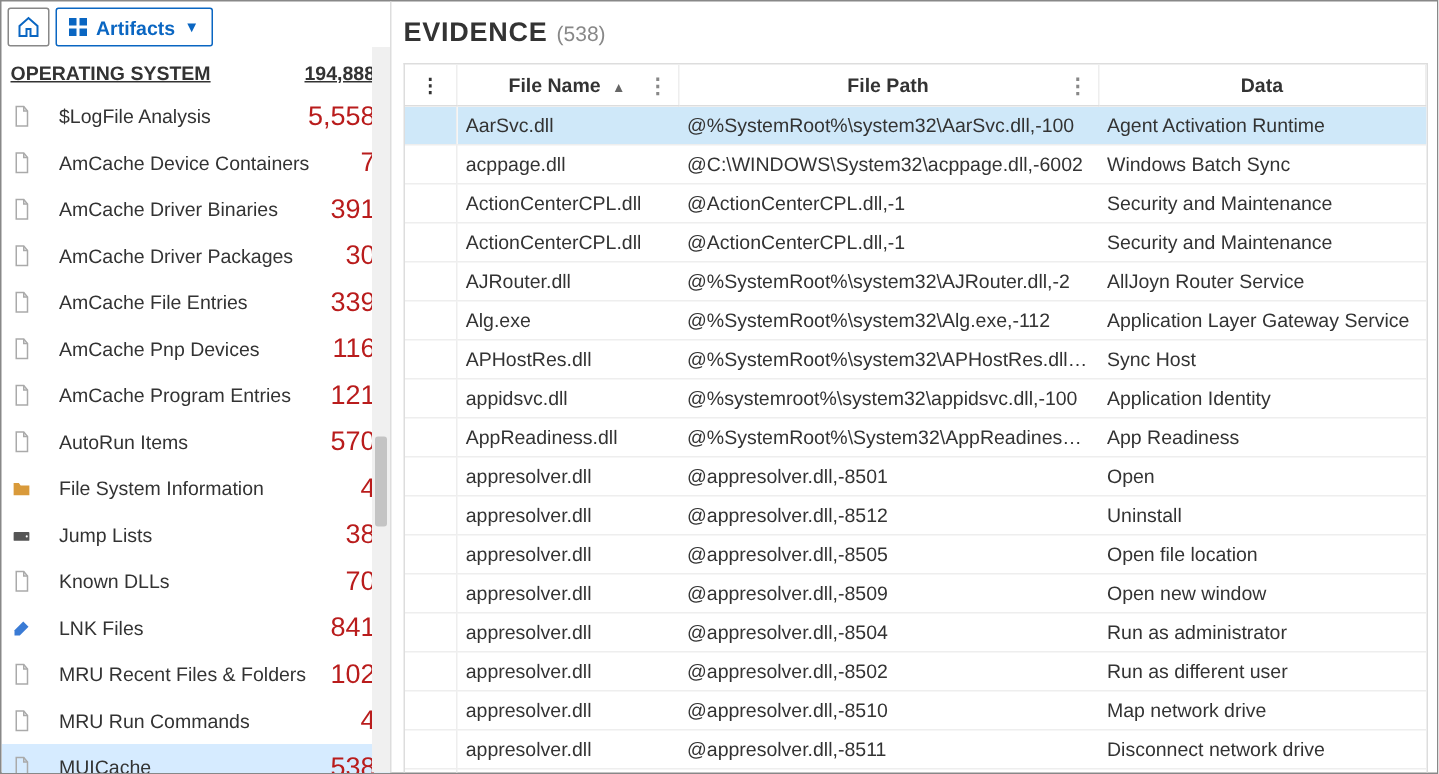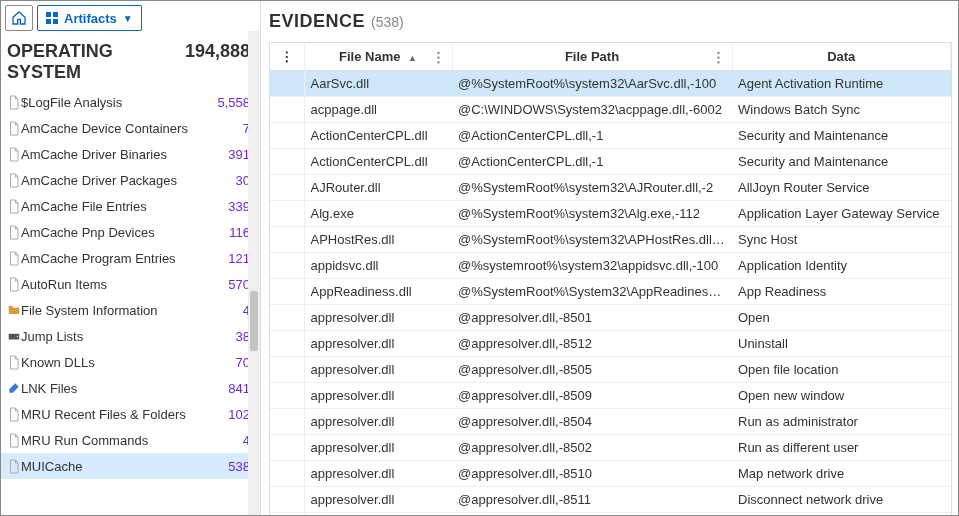--- a/index.html
+++ b/index.html
@@ -63,54 +63,55 @@
   }
   .artifacts-dd .grid-icon {
     display:inline-flex;
   }
   .group-header {
     display: flex;
     justify-content: space-between;
     align-items: baseline;
     padding: 6px 10px 6px 6px;
     font-weight: 700;
-    font-size: 18px;
+    font-size: 13px;
+    text-decoration: underline;
   }
   .group-header .count {
     font-weight: 700;
   }
   .nav-list {
     flex: 1;
     overflow-y: auto;
   }
   .nav-item {
     display: flex;
     align-items: center;
     justify-content: space-between;
     padding: 5px 10px 5px 6px;
     cursor: pointer;
     font-size: 13px;
   }
   .nav-item.selected { background: #d6ebff; }
   .nav-item .left {
     display: flex;
     align-items: center;
-    gap: 0;
+    gap: 18px;
   }
   .nav-icon {
     width: 14px;
     height: 16px;
     display: inline-flex;
     align-items: center;
     justify-content: center;
     color: #888;
   }
   .nav-item .count {
-    color: #6d28d9;
-    font-size: 13px;
+    color: #b91c1c;
+    font-size: 18px;
   }
   .scrolltrack {
     position: absolute;
     right: 0; top: 30px; bottom: 0;
     width: 12px;
     background: #f0f0f0;
   }
   .scrollthumb {
     position:absolute;
     left:2px; right:2px;

